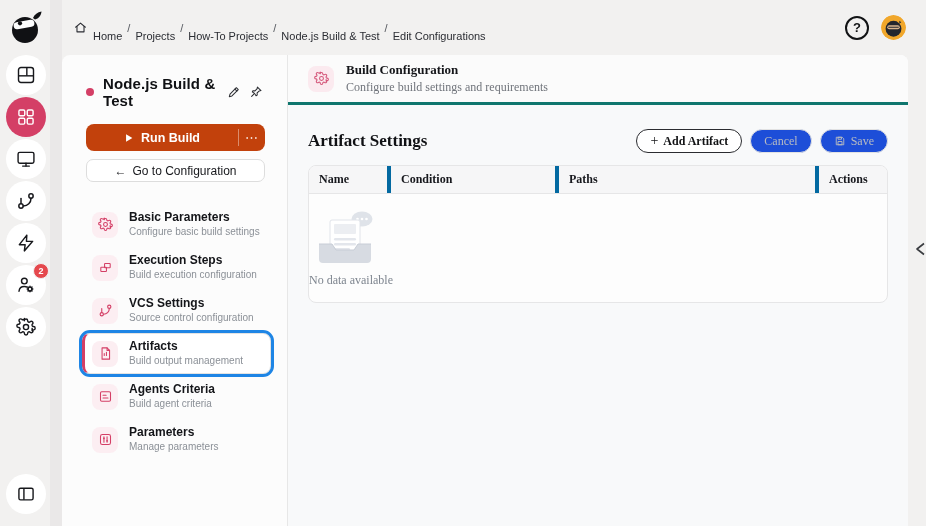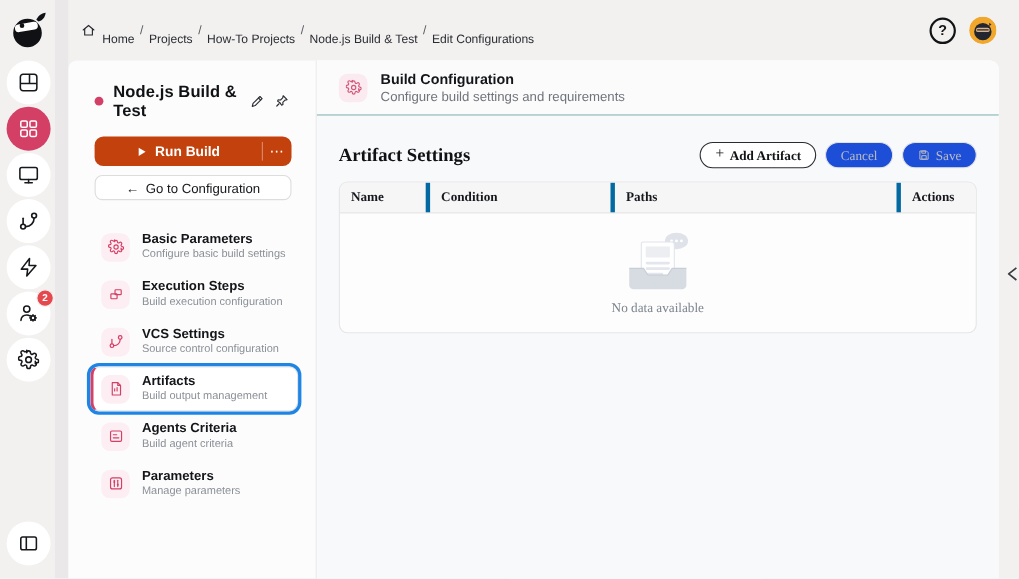--- a/index.html
+++ b/index.html
@@ -112,23 +112,24 @@
   .nav-title { font-size:12px; font-weight:bold; color:#141519; line-height:13px; }
   .nav-sub { font-size:10px; color:#8b9097; line-height:12px; }
   .nav-item.selected {
     background:#fff; border-color:#e3e3e3; border-left-color:#d43f66;
     outline:3px solid #1e85e5;
   }
 
   
   .main-panel { flex:1; display:flex; flex-direction:column; background:#f8f9fa; border-radius:0 8px 0 0; min-width:0; }
   .main-header {
-    height:50px; background:#fbfbfb; border-bottom:1px solid #0f766e;
+    height:50px; background:#fbfbfb; border-bottom:3px solid #0f766e;
     display:flex; align-items:center; gap:12px; padding:0 20px;
     border-radius:0 8px 0 0;
+    font-family:Liberation Serif, serif;
   }
   .mh-ico { width:26px; height:26px; border-radius:8px; background:#fbeaef;
             display:flex; align-items:center; justify-content:center; color:#d4577a; }
   .mh-ico svg { width:15px; height:15px; }
   .mh-txt { display:flex; flex-direction:column; gap:2px; }
   .mh-title { font-size:13px; font-weight:bold; color:#141519; }
   .mh-sub { font-size:12px; color:#70747b; }
 
   .main-body { padding:24px 20px 12px 20px;font-family:Liberation Serif, serif; }
   .settings-row { display:flex; align-items:center; margin-bottom:12px; }
@@ -149,21 +150,21 @@
   }
   .thead {
     display:grid; grid-template-columns:78px 168px 1fr 72px;
     background:#f6f6f7; border-bottom:1px solid #e6e6e7; flex:none;
   }
   .th {
     font-size:12px; font-weight:bold; color:#17181d; padding:6px 10px;
     border-left:4px solid #0369a1;
   }
   .th:first-child { border-left:none; }
-  .tbody-empty { flex:1; display:flex; flex-direction:column; align-items:center; justify-content:center; gap:7px; }
+  .tbody-empty { flex:1; display:flex; flex-direction:column; justify-content:center; gap:7px; }
   .empty-text { font-size:12px; color:#7d848e; }
 
   
   .edge-handle {
     position:absolute; right:0; top:241px; width:11px; height:15px;
     background:none; border:none; padding:0; cursor:pointer; z-index:4; color:#3a3c40;
   }
   .edge-handle svg { width:11px; height:14px; }
 </style>
 </head>

